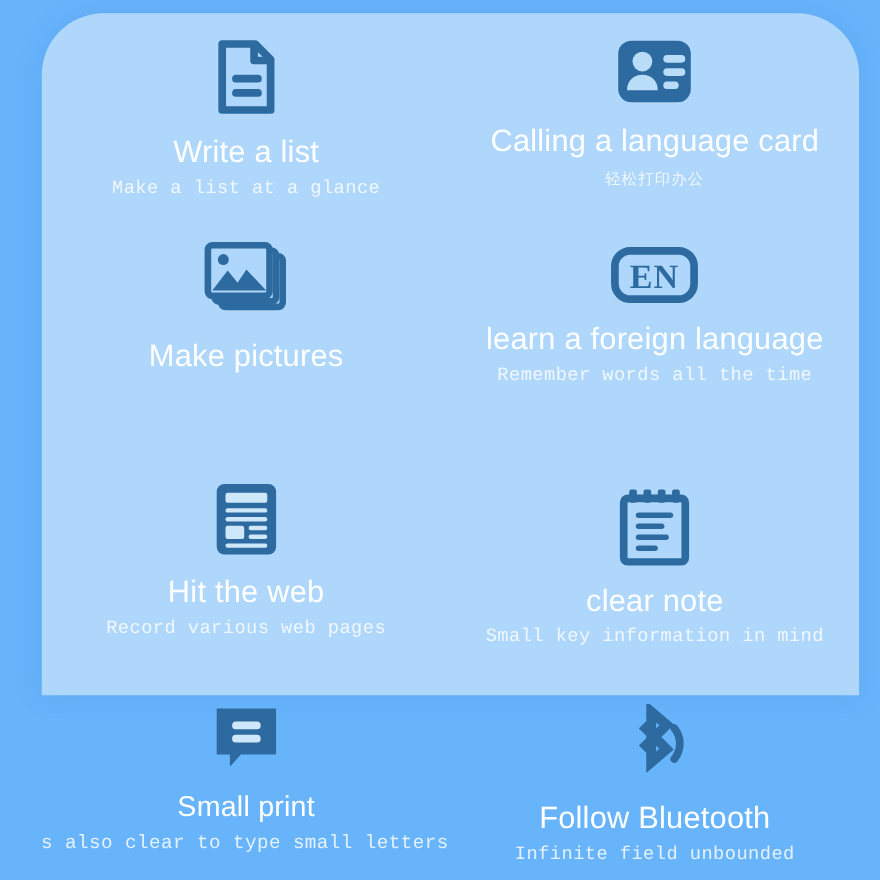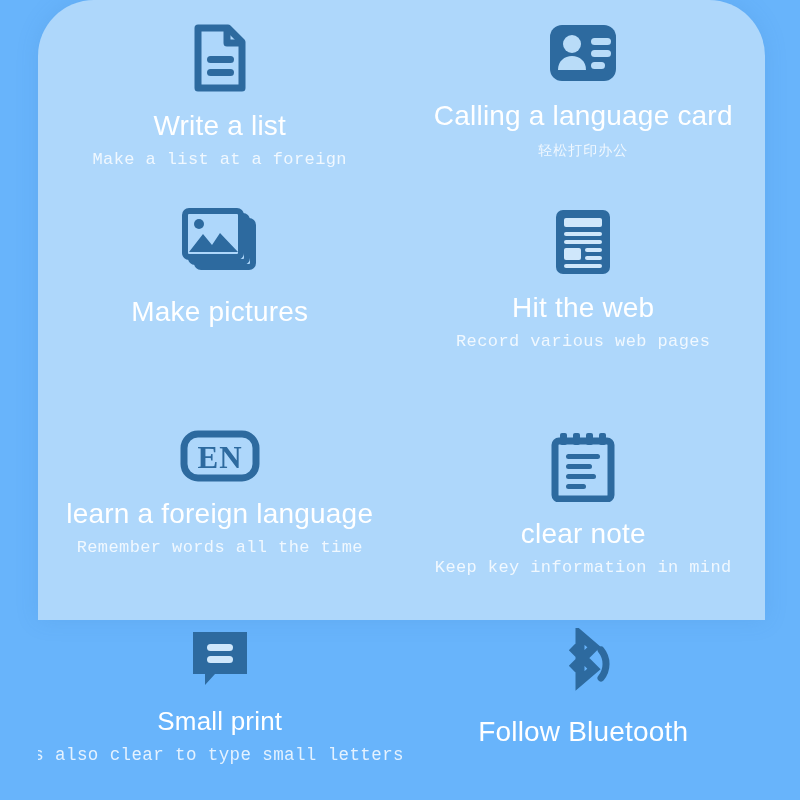--- a/index.html
+++ b/index.html
@@ -3,25 +3,26 @@
 <meta charset="utf-8">
 <style>
   html,body{margin:0;padding:0;}
   body{
     width:800px;height:800px;overflow:hidden;
     background:#68b4fb;
     font-family:"Liberation Sans",sans-serif;
     position:relative;
   }
   #panel{
-    position:absolute;left:38px;top:0;width:727px;height:620px;
+    position:absolute;left:38px;top:12px;width:727px;height:620px;
     background:#aed7fb;
     border-radius:56px 56px 0 0;
     box-shadow:0 0 22px rgba(60,130,200,.18);
     overflow:visible;
+    padding-left:16px;
   }
   .grid{
     position:absolute;inset:0;
     display:grid;
     grid-template-columns:1fr 1fr;
     grid-template-rows:196px 218px 200px 186px;
   }
   .cell{
     position:relative;
     display:flex;flex-direction:column;align-items:center;
@@ -76,21 +77,21 @@
     <div class="cell r1">
       <span class="icon">
         <svg width="72" height="72" viewBox="0 0 72 72">
           <path d="M14 6 h30 l14 14 v46 a0 0 0 0 1 0 0 H14 Z" fill="none" stroke="#2d6a9f" stroke-width="7" stroke-linejoin="round"></path>
           <path d="M43 7 v14 h14" fill="none" stroke="#2d6a9f" stroke-width="7" stroke-linejoin="round"></path>
           <rect x="23" y="34" width="27" height="7" rx="3.5" fill="#2d6a9f"></rect>
           <rect x="23" y="47" width="27" height="7" rx="3.5" fill="#2d6a9f"></rect>
         </svg>
       </span>
       <div class="title">Write a list</div>
-      <div class="subtitle">Make a list at a foreign</div>
+      <div class="subtitle">Make a list at a glance</div>
     </div>
 
     <div class="cell r1">
       <span class="icon">
         <svg width="72" height="62" viewBox="0 0 72 62">
           <rect x="3" y="3" width="66" height="56" rx="12" fill="#2d6a9f"></rect>
           <circle cx="25" cy="22" r="9" fill="#b9dcf8"></circle>
           <path d="M11 48 c0-9 6.5-14 14-14 s14 5 14 14 z" fill="#b9dcf8"></path>
           <rect x="44" y="16" width="20" height="7" rx="3.5" fill="#b9dcf8"></rect>
           <rect x="44" y="28" width="20" height="7" rx="3.5" fill="#b9dcf8"></rect>
@@ -107,64 +108,64 @@
           <rect x="16" y="13" width="56" height="46" rx="4" fill="none" stroke="#2d6a9f" stroke-width="6"></rect>
           <rect x="10" y="8" width="56" height="46" rx="4" fill="#aed7fb" stroke="#2d6a9f" stroke-width="6"></rect>
           <rect x="4" y="3" width="56" height="46" rx="4" fill="#aed7fb" stroke="#2d6a9f" stroke-width="6"></rect>
           <circle cx="18" cy="16" r="5" fill="#2d6a9f"></circle>
           <path d="M8 44 l14-18 l9 11 l8-12 l18 19 z" fill="#2d6a9f"></path>
         </svg>
       </span>
       <div class="title">Make pictures</div>
     </div>
 
+    <div class="cell r3">
+      <span class="icon">
+        <svg width="80" height="52" viewBox="0 0 80 52">
+          <rect x="4" y="4" width="72" height="44" rx="14" fill="none" stroke="#2d6a9f" stroke-width="7"></rect>
+          <text x="40" y="38" text-anchor="middle" fill="#2d6a9f" font-family="Liberation Serif, serif" font-size="31" font-weight="bold" letter-spacing="1">EN</text>
+        </svg>
+      </span>
+      <div class="title">learn a foreign language</div>
+      <div class="subtitle">Remember words all the time</div>
+    </div>
+
     <div class="cell r2">
       <span class="icon">
         <svg width="58" height="68" viewBox="0 0 58 68">
           <rect x="2" y="2" width="54" height="64" rx="7" fill="#2d6a9f"></rect>
           <rect x="10" y="10" width="38" height="9" rx="2" fill="#cfe7fb"></rect>
           <rect x="10" y="24" width="38" height="4" rx="2" fill="#cfe7fb"></rect>
           <rect x="10" y="32" width="38" height="4" rx="2" fill="#cfe7fb"></rect>
           <rect x="10" y="40" width="17" height="12" rx="2" fill="#cfe7fb"></rect>
           <rect x="31" y="40" width="17" height="4" rx="2" fill="#cfe7fb"></rect>
           <rect x="31" y="48" width="17" height="4" rx="2" fill="#cfe7fb"></rect>
           <rect x="10" y="56" width="38" height="4" rx="2" fill="#cfe7fb"></rect>
         </svg>
       </span>
       <div class="title">Hit the web</div>
       <div class="subtitle">Record various web pages</div>
     </div>
 
     <div class="cell r3">
       <span class="icon">
-        <svg width="80" height="52" viewBox="0 0 80 52">
-          <rect x="4" y="4" width="72" height="44" rx="14" fill="none" stroke="#2d6a9f" stroke-width="7"></rect>
-          <text x="40" y="38" text-anchor="middle" fill="#2d6a9f" font-family="Liberation Serif, serif" font-size="31" font-weight="bold" letter-spacing="1">EN</text>
-        </svg>
-      </span>
-      <div class="title">learn a foreign language</div>
-      <div class="subtitle">Remember words all the time</div>
-    </div>
-
-    <div class="cell r3">
-      <span class="icon">
         <svg width="64" height="72" viewBox="0 0 64 72">
           <rect x="9" y="3" width="7" height="12" rx="2" fill="#2d6a9f"></rect>
           <rect x="22" y="3" width="7" height="12" rx="2" fill="#2d6a9f"></rect>
           <rect x="35" y="3" width="7" height="12" rx="2" fill="#2d6a9f"></rect>
           <rect x="48" y="3" width="7" height="12" rx="2" fill="#2d6a9f"></rect>
           <rect x="4" y="11" width="56" height="58" rx="4" fill="none" stroke="#2d6a9f" stroke-width="7"></rect>
           <rect x="15" y="24" width="34" height="5" rx="2.5" fill="#2d6a9f"></rect>
           <rect x="15" y="34" width="26" height="5" rx="2.5" fill="#2d6a9f"></rect>
           <rect x="15" y="44" width="30" height="5" rx="2.5" fill="#2d6a9f"></rect>
           <rect x="15" y="54" width="20" height="5" rx="2.5" fill="#2d6a9f"></rect>
         </svg>
       </span>
       <div class="title">clear note</div>
-      <div class="subtitle">Keep key information in mind</div>
+      <div class="subtitle">Small key information in mind</div>
     </div>
 
     <div class="cell r4 clip">
       <span class="icon">
         <svg width="62" height="62" viewBox="0 0 62 62">
           <path d="M4 4 h54 v42 H26 l-10 11 v-11 H4 Z" fill="#2d6a9f"></path>
           <rect x="18" y="16" width="26" height="7" rx="3.5" fill="#cfe7fb"></rect>
           <rect x="18" y="28" width="26" height="7" rx="3.5" fill="#cfe7fb"></rect>
         </svg>
       </span>
@@ -173,16 +174,17 @@
     </div>
 
     <div class="cell r4">
       <span class="icon">
         <svg width="72" height="72" viewBox="0 0 72 72">
           <path d="M25 19 L47 41 L33 53 L33 7 L47 19 L25 41" fill="none" stroke="#2d6a9f" stroke-width="9" stroke-linejoin="miter" stroke-linecap="butt"></path>
           <path d="M54 22 a22 22 0 0 1 0 28" fill="none" stroke="#2d6a9f" stroke-width="7" stroke-linecap="round"></path>
         </svg>
       </span>
       <div class="title">Follow Bluetooth</div>
+      <div class="subtitle">Infinite field unbounded</div>
     </div>
 
   </div>
 </div>
 
 </body></html>

